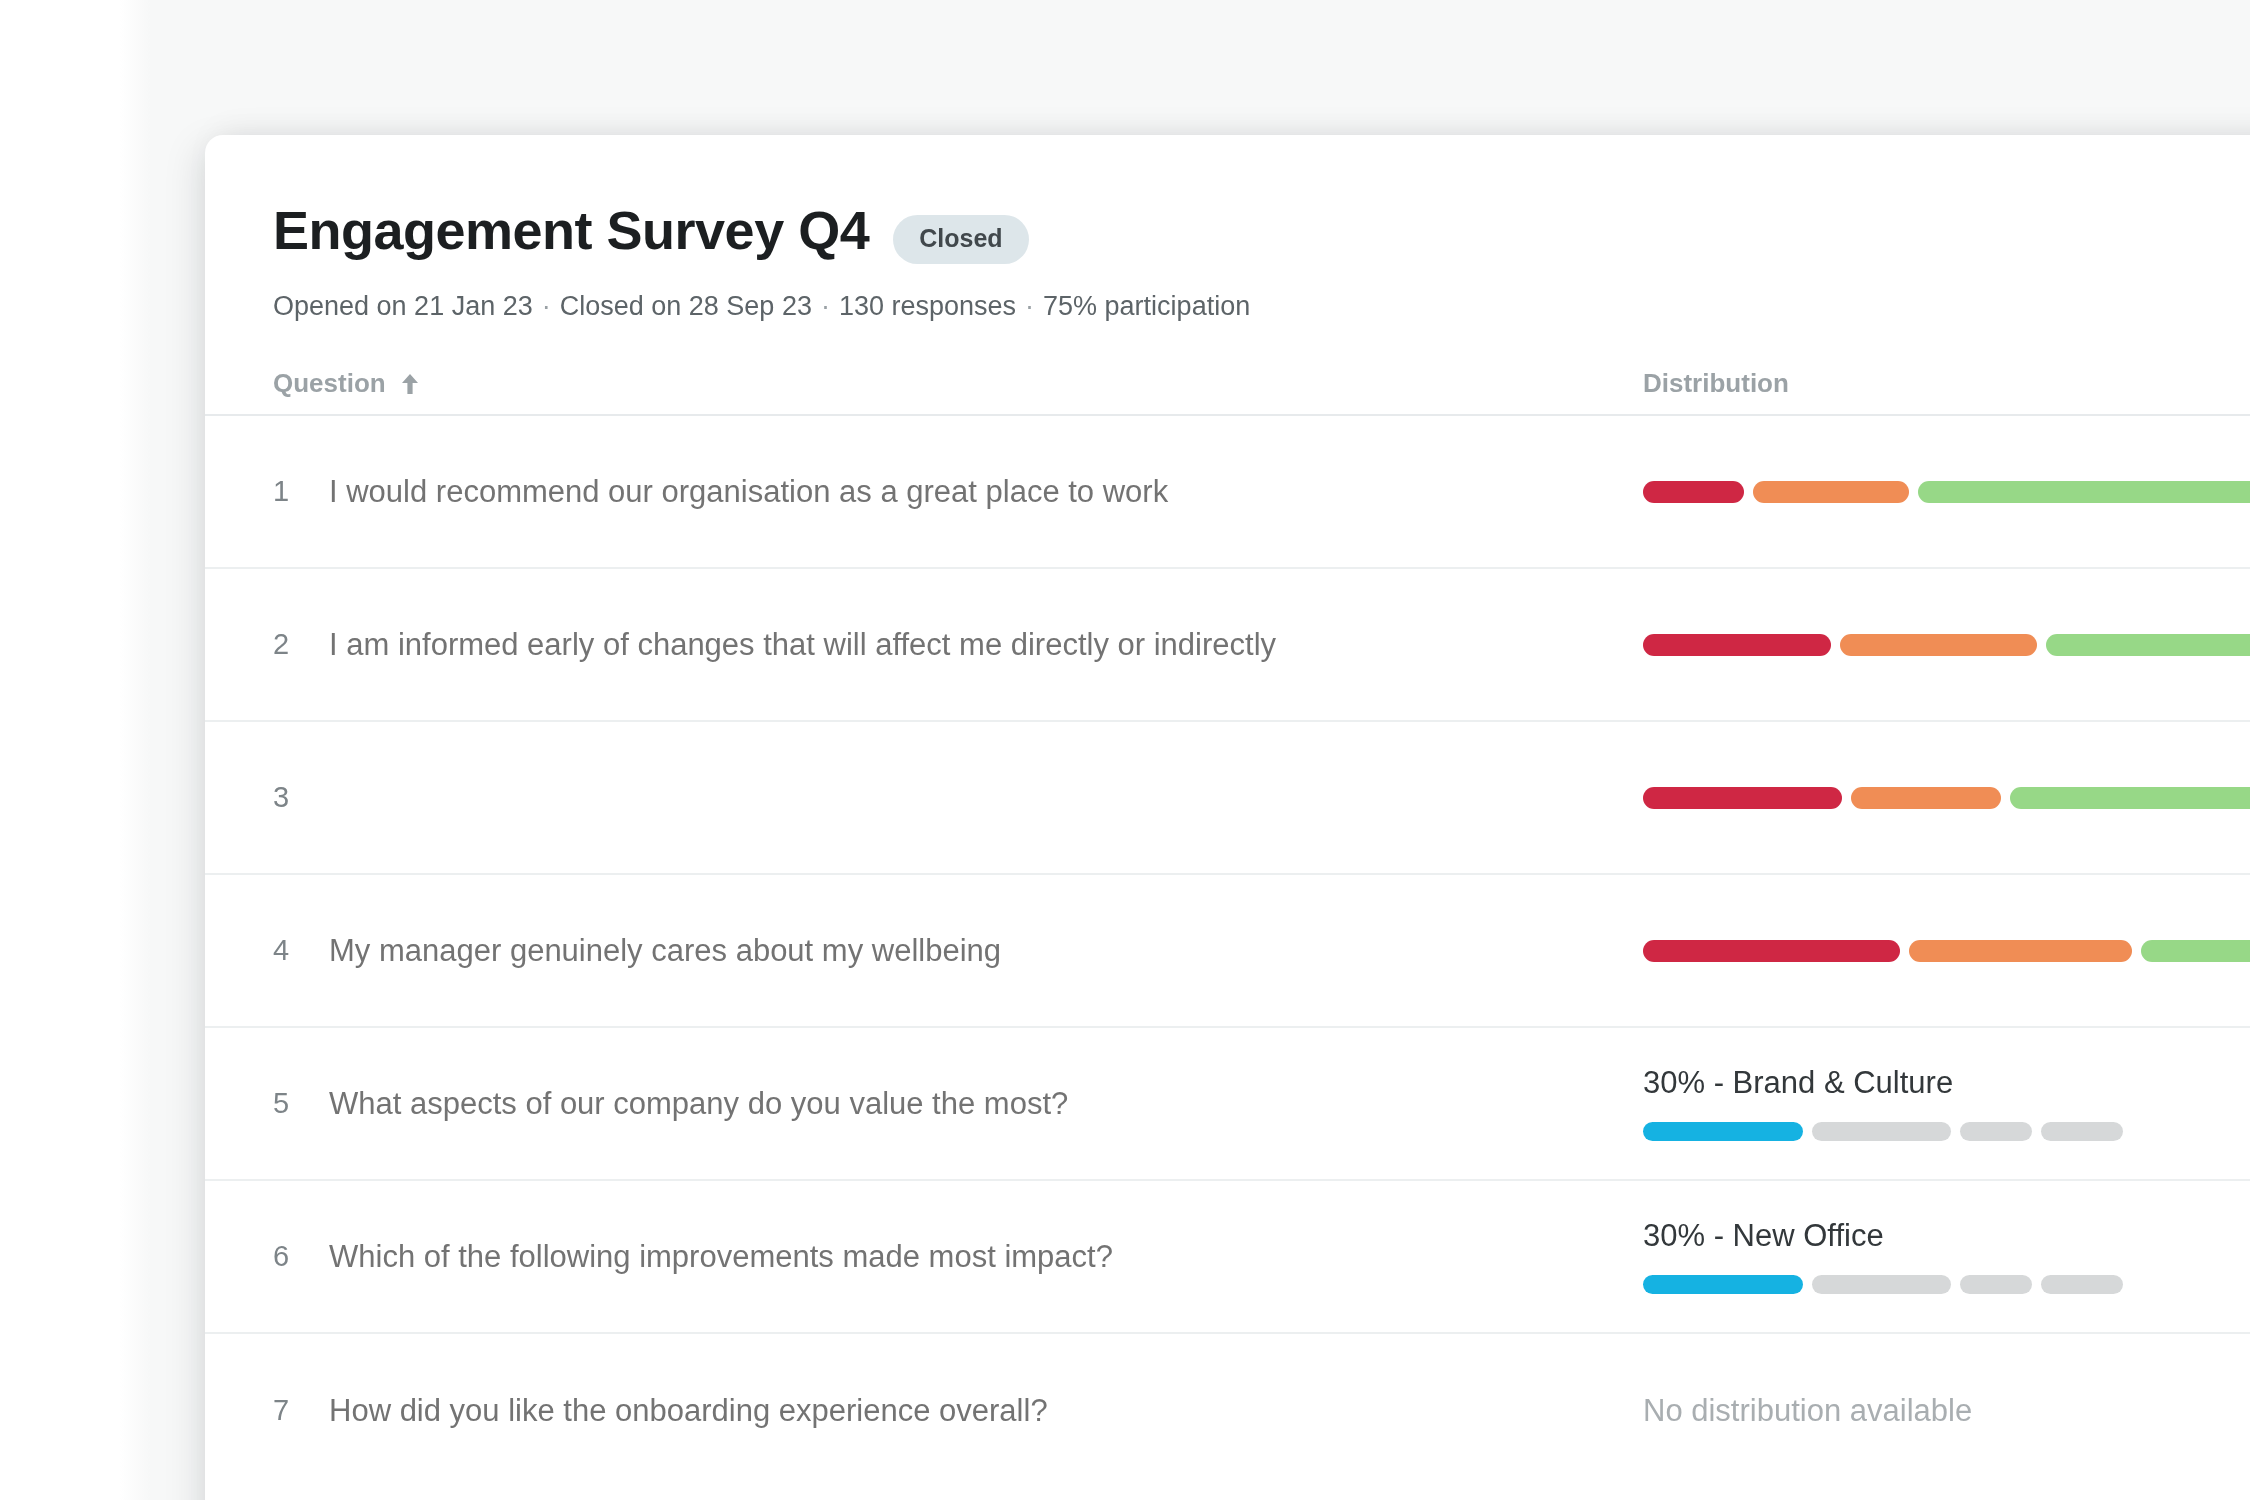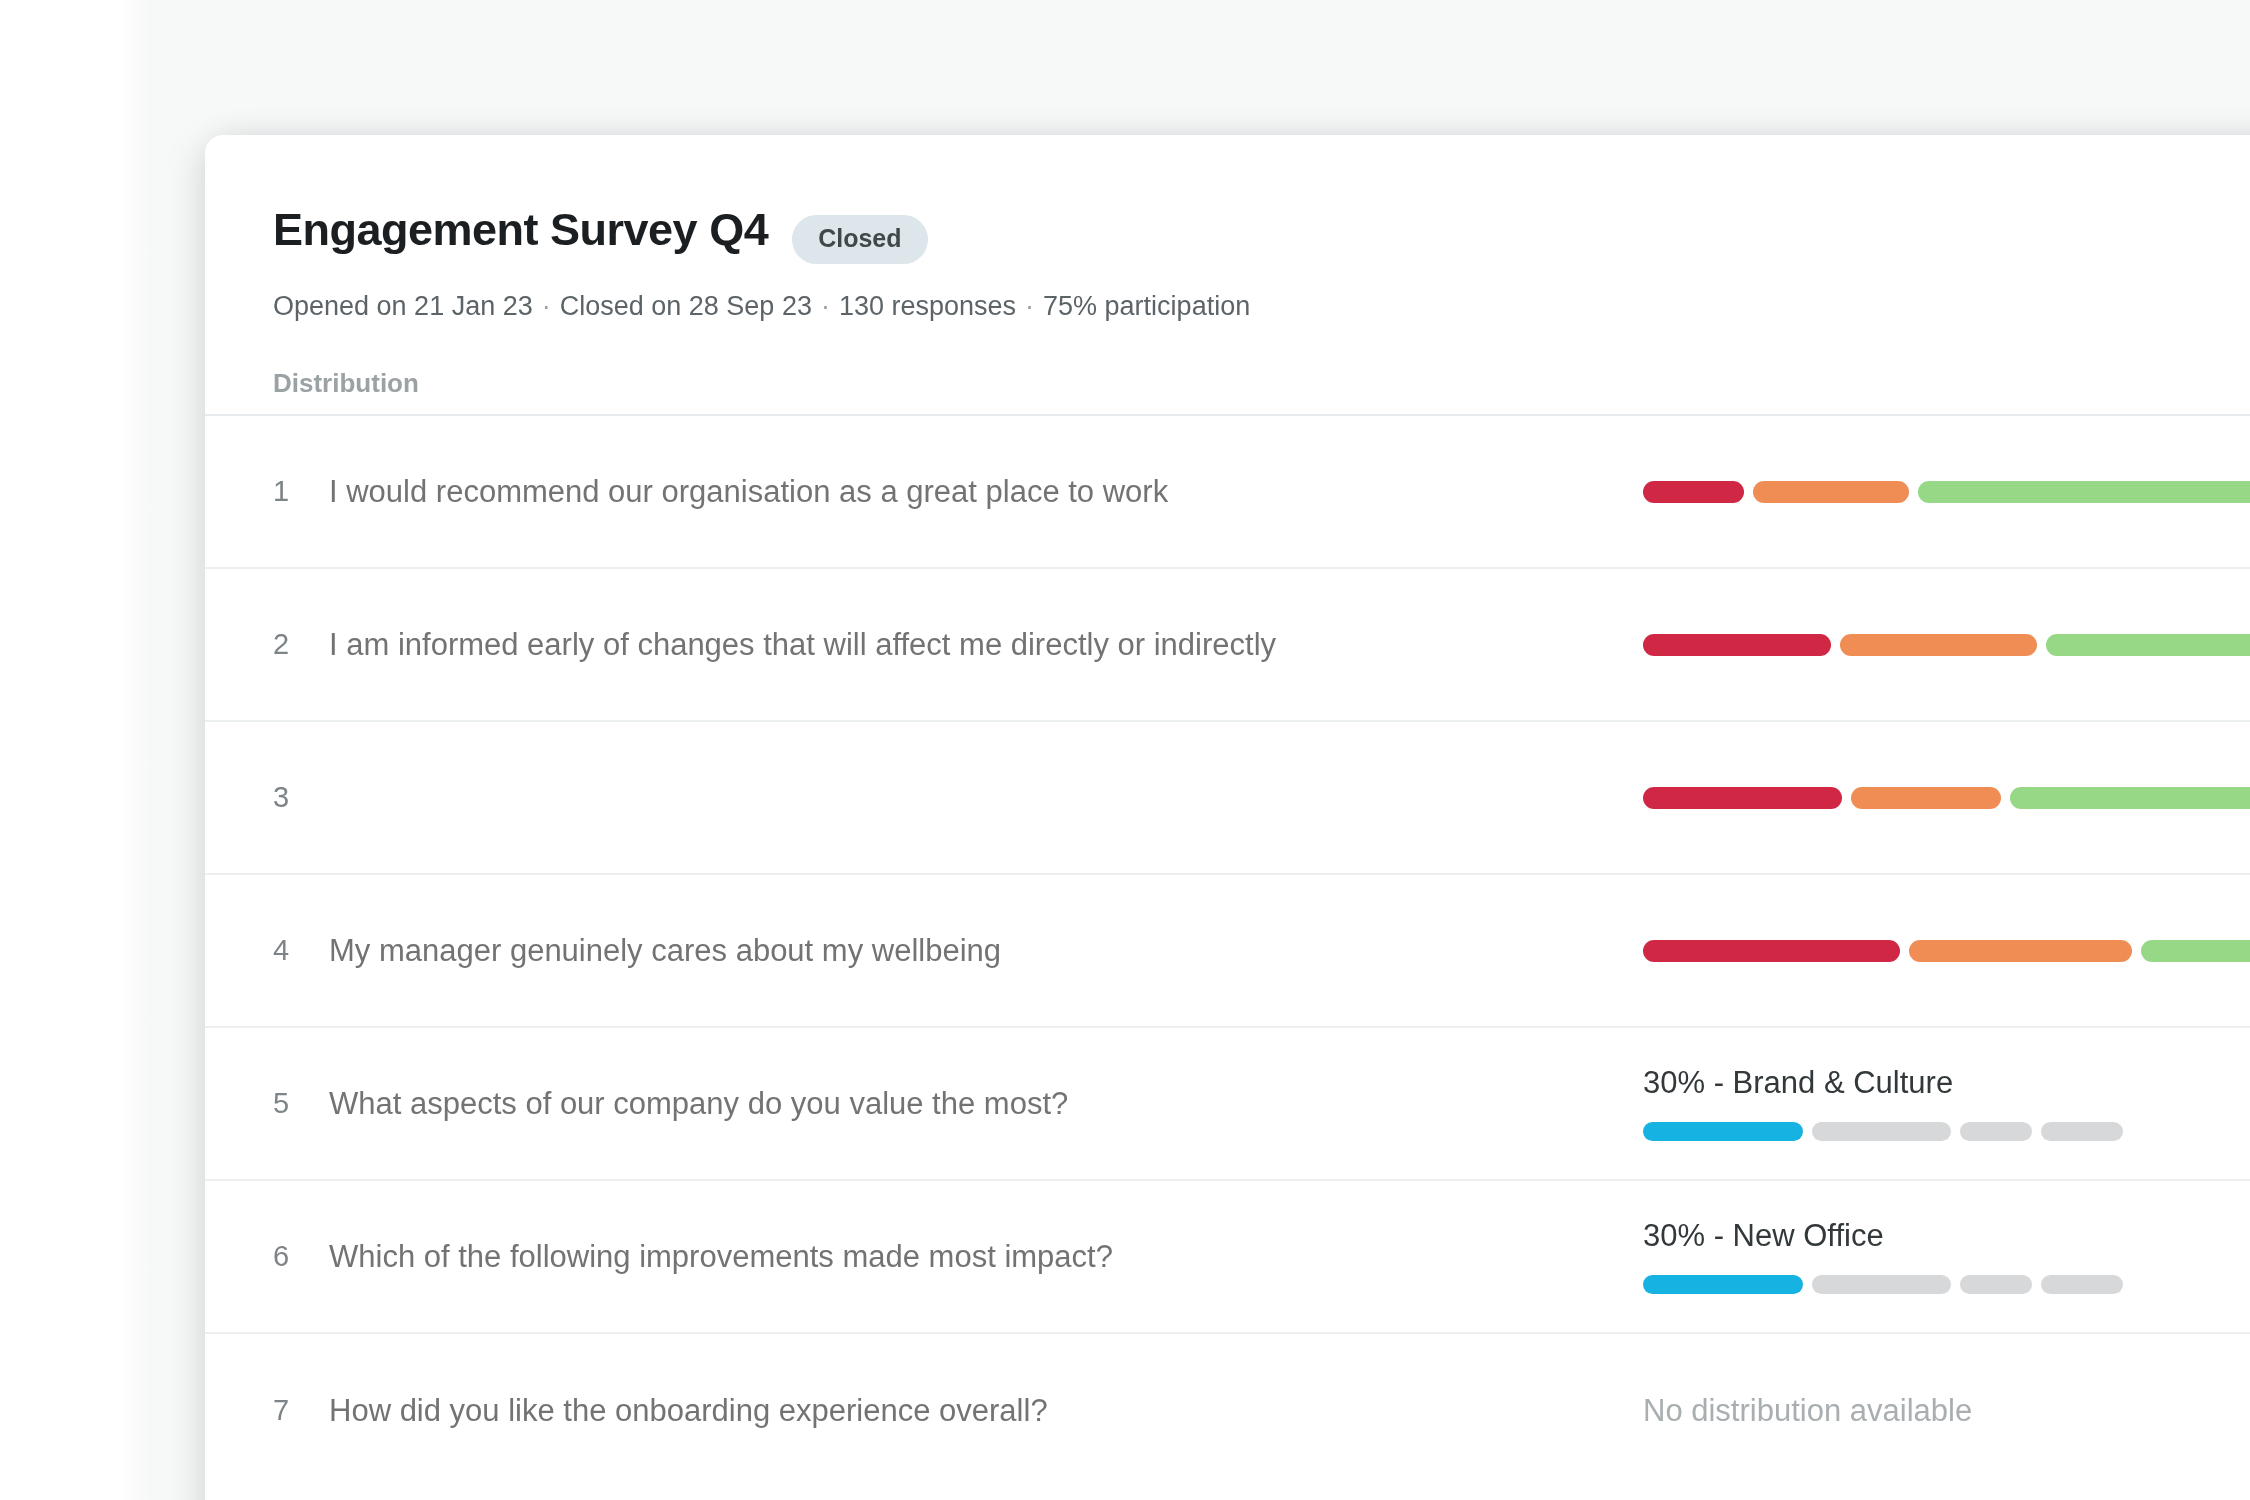--- a/index.html
+++ b/index.html
@@ -53,21 +53,21 @@
     padding: 60px 0 0 68px;
   }
 
   .title-row {
     display: flex;
     align-items: center;
     gap: 24px;
   }
 
   .page-title {
-    font-size: 45px;
+    font-size: 54px;
     font-weight: 700;
     color: #1c1f21;
     letter-spacing: -0.5px;
     line-height: 1;
     margin: 0;
     font-family: "Liberation Sans", sans-serif;
   }
 
   .status-badge {
     display: inline-flex;
@@ -228,20 +228,28 @@
         </div>
 
         <div class="meta-line">
           <span>Opened on 21 Jan 23</span><span class="meta-sep">·</span><span>Closed on 28 Sep 23</span><span class="meta-sep">·</span><span>130 responses</span><span class="meta-sep">·</span><span>75% participation</span>
         </div>
       </div>
 
       <div class="table">
 
         <div class="thead">
+          <div class="col-question">
+            <span class="th-label">Question</span>
+            <span class="sort-arrow">
+              <svg width="20" height="24" viewBox="0 0 20 24" aria-hidden="true">
+                <path d="M10 2 L18 11 L12.6 11 L12.6 22 L7.4 22 L7.4 11 L2 11 Z" fill="#9ba2a6"></path>
+              </svg>
+            </span>
+          </div>
           <div class="col-distribution">
             <span class="th-label">Distribution</span>
           </div>
         </div>
 
         <div id="rows-container">
             <div class="row">
               <div class="col-question">
                 <div class="q-index">1</div>
                 <div class="q-text">I would recommend our organisation as a great place to work</div>

